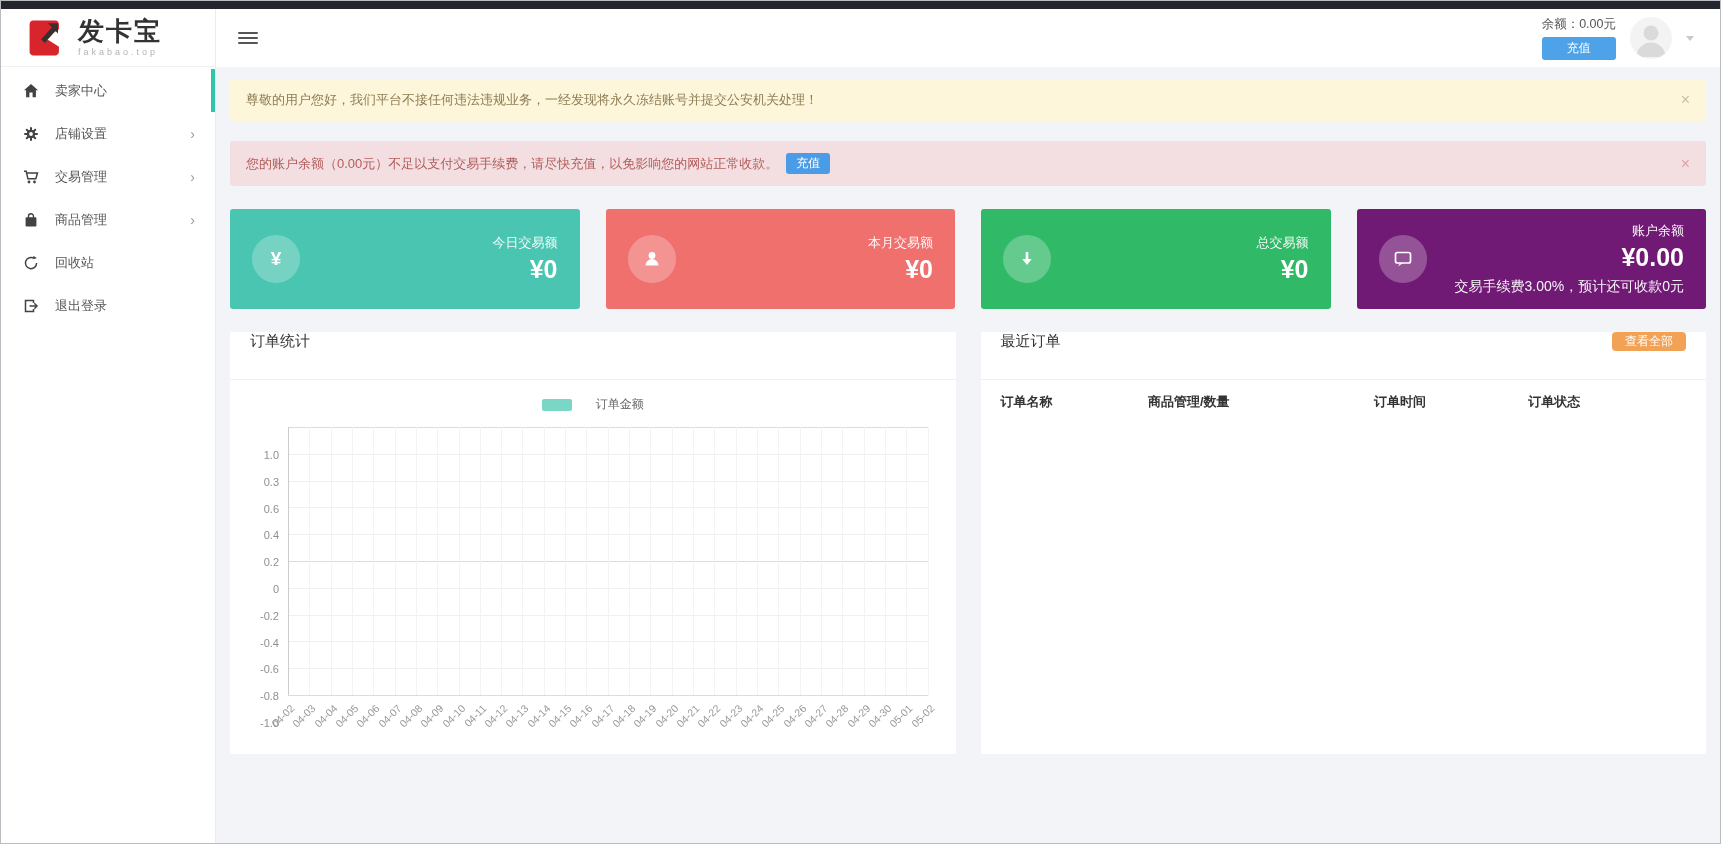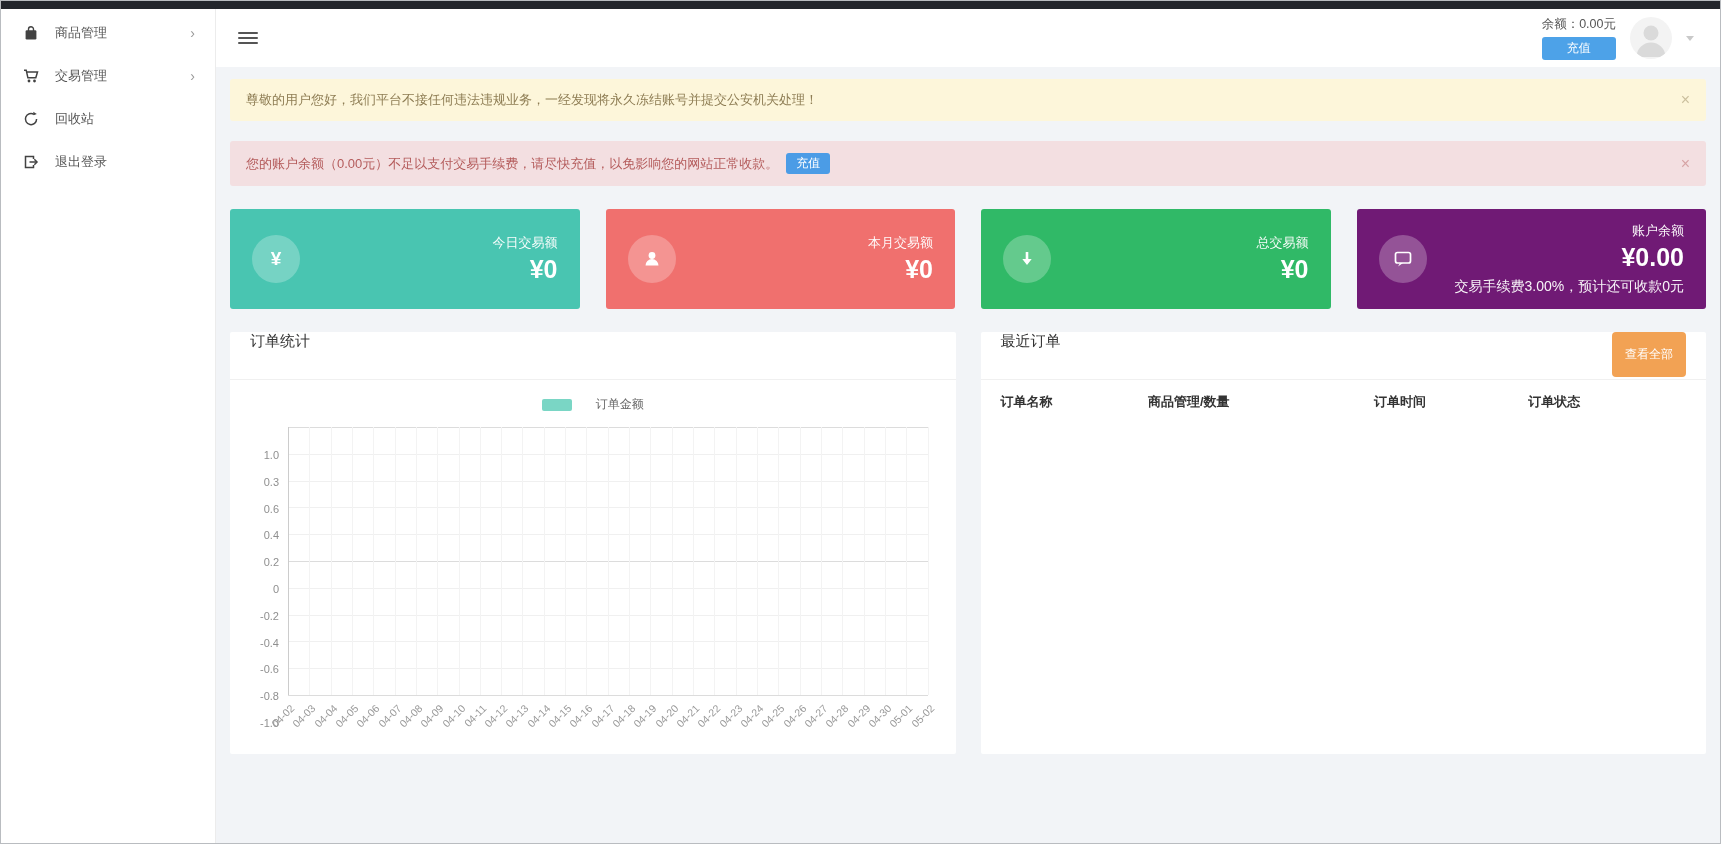--- a/index.html
+++ b/index.html
@@ -50,21 +50,21 @@
   .card-label { font-size:13px; opacity:.96; }
   .card-value { font-size:25px; font-weight:bold; margin-top:3px; }
   .card-note { font-size:14px; margin-top:6px; opacity:.95; }
   .card-note:empty { display:none; }
 
   
   .panels { display:flex; gap:25px; height:422px; }
   .panel { flex:1; background:#fff; border-radius:2px; display:flex; flex-direction:column; min-width:0; }
   .panel-header { height:48px; flex:0 0 auto; display:flex; align-items:flex-start; padding:0 20px; border-bottom:1px solid #f0f0f0; }
   .panel-title { font-size:15px; color:#333; }
-  .view-all { margin-left:auto; background:#f2a254; color:#fff; font-size:12px; border:none; border-radius:4px; padding:14px 13px; cursor:pointer; }
+  .view-all { margin-left:auto; background:#f2a254; color:#fff; font-size:12px; border:none; border-radius:4px; padding:1px 13px; cursor:pointer; }
 
   
   .chart-area { flex:1; padding-top:16px; }
   .legend { display:flex; align-items:center; justify-content:center; gap:24px; margin-bottom:14px; cursor:pointer; }
   .legend-swatch { width:30px; height:12px; border-radius:2px; }
   .legend-label { font-size:12px; color:#666; }
   .plot { position:relative; height:268px; margin:4px 28px 0 58px; }
   .hline { position:absolute; left:0; right:0; height:1px; background:#f0f0f0; }
   .hline.strong { background:#dcdcdc; }
   .vline { position:absolute; top:0; bottom:0; width:1px; background:#f3f3f3; }
@@ -77,41 +77,80 @@
   .table-body { flex:1; }
 </style>
 </head>
 <body>
 
 <div class="window">
   <div class="topstrip"></div>
   <div class="app">
 
     <div class="sidebar">
+      <div class="logo-area">
+        <span style="display:flex;">
+          <svg width="44" height="44" viewBox="0 0 48 48">
+            <path d="M9 5h24c2.2 0 4 1.8 4 4v7.5L21.5 24 37 31.5V39c0 2.2-1.8 4-4 4H9c-2.2 0-4-1.8-4-4V9c0-2.2 1.8-4 4-4z" fill="#d8252c"></path>
+            <path d="M22 24l16-10v20z" fill="#fff"></path>
+            <path d="M19.5 27.5L32 13.5" stroke="#38302f" stroke-width="5.5" fill="none"></path>
+            <path d="M25 8h11v11z" fill="#38302f"></path>
+          </svg>
+        </span>
+        <span class="brand-txt">
+          <span class="brand-name">发卡宝</span>
+          <span class="brand-domain">fakabao.top</span>
+        </span>
+      </div>
 
       <div class="menu">
-        <div class="menu-item">
-          <span class="mi-icon">
-            <svg width="16" height="16" viewBox="0 0 16 16">
-                <path d="M5.5 7V4.3a2.5 2.5 0 0 1 5 0V7" fill="none" stroke="#424242" stroke-width="1.4"></path>
-                <rect x="2.6" y="5.3" width="10.8" height="9.2" rx="1.2" fill="#424242"></rect>
-              </svg>
-          </span>
-          <span>商品管理</span>
+        <div class="menu-item active">
+          <span class="mi-icon">
+            <svg width="16" height="16" viewBox="0 0 16 16">
+                <path d="M8 1l7 6.2h-2.1v7H9.6V9.6H6.4v4.6H3.1v-7H1z" fill="#424242"></path>
+              </svg>
+          </span>
+          <span>卖家中心</span>
+          <span class="active-bar"></span>
+        </div>
+        <div class="menu-item">
+          <span class="mi-icon">
+            <svg width="16" height="16" viewBox="0 0 16 16">
+                <g fill="#424242">
+                  <rect x="7" y="1" width="2" height="14" rx="1"></rect>
+                  <rect x="7" y="1" width="2" height="14" rx="1" transform="rotate(45 8 8)"></rect>
+                  <rect x="7" y="1" width="2" height="14" rx="1" transform="rotate(90 8 8)"></rect>
+                  <rect x="7" y="1" width="2" height="14" rx="1" transform="rotate(135 8 8)"></rect>
+                  <circle cx="8" cy="8" r="4.2"></circle>
+                </g>
+                <circle cx="8" cy="8" r="1.9" fill="#fff"></circle>
+              </svg>
+          </span>
+          <span>店铺设置</span>
           <span class="chev"></span>
         </div>
         <div class="menu-item">
           <span class="mi-icon">
             <svg width="16" height="16" viewBox="0 0 16 16">
                 <path d="M1 2.2h2.2l1.7 7.6h7.9l1.7-5.8H4" fill="none" stroke="#424242" stroke-width="1.5"></path>
                 <circle cx="6" cy="13" r="1.4" fill="#424242"></circle>
                 <circle cx="11.5" cy="13" r="1.4" fill="#424242"></circle>
               </svg>
           </span>
           <span>交易管理</span>
+          <span class="chev"></span>
+        </div>
+        <div class="menu-item">
+          <span class="mi-icon">
+            <svg width="16" height="16" viewBox="0 0 16 16">
+                <path d="M5.5 7V4.3a2.5 2.5 0 0 1 5 0V7" fill="none" stroke="#424242" stroke-width="1.4"></path>
+                <rect x="2.6" y="5.3" width="10.8" height="9.2" rx="1.2" fill="#424242"></rect>
+              </svg>
+          </span>
+          <span>商品管理</span>
           <span class="chev"></span>
         </div>
         <div class="menu-item">
           <span class="mi-icon">
             <svg width="16" height="16" viewBox="0 0 16 16">
                 <path d="M13.6 8A5.6 5.6 0 1 1 11 3.3" fill="none" stroke="#424242" stroke-width="1.5"></path>
                 <path d="M10.2.8l.5 3.4 3.1-1.2z" fill="#424242"></path>
               </svg>
           </span>
           <span>回收站</span>

